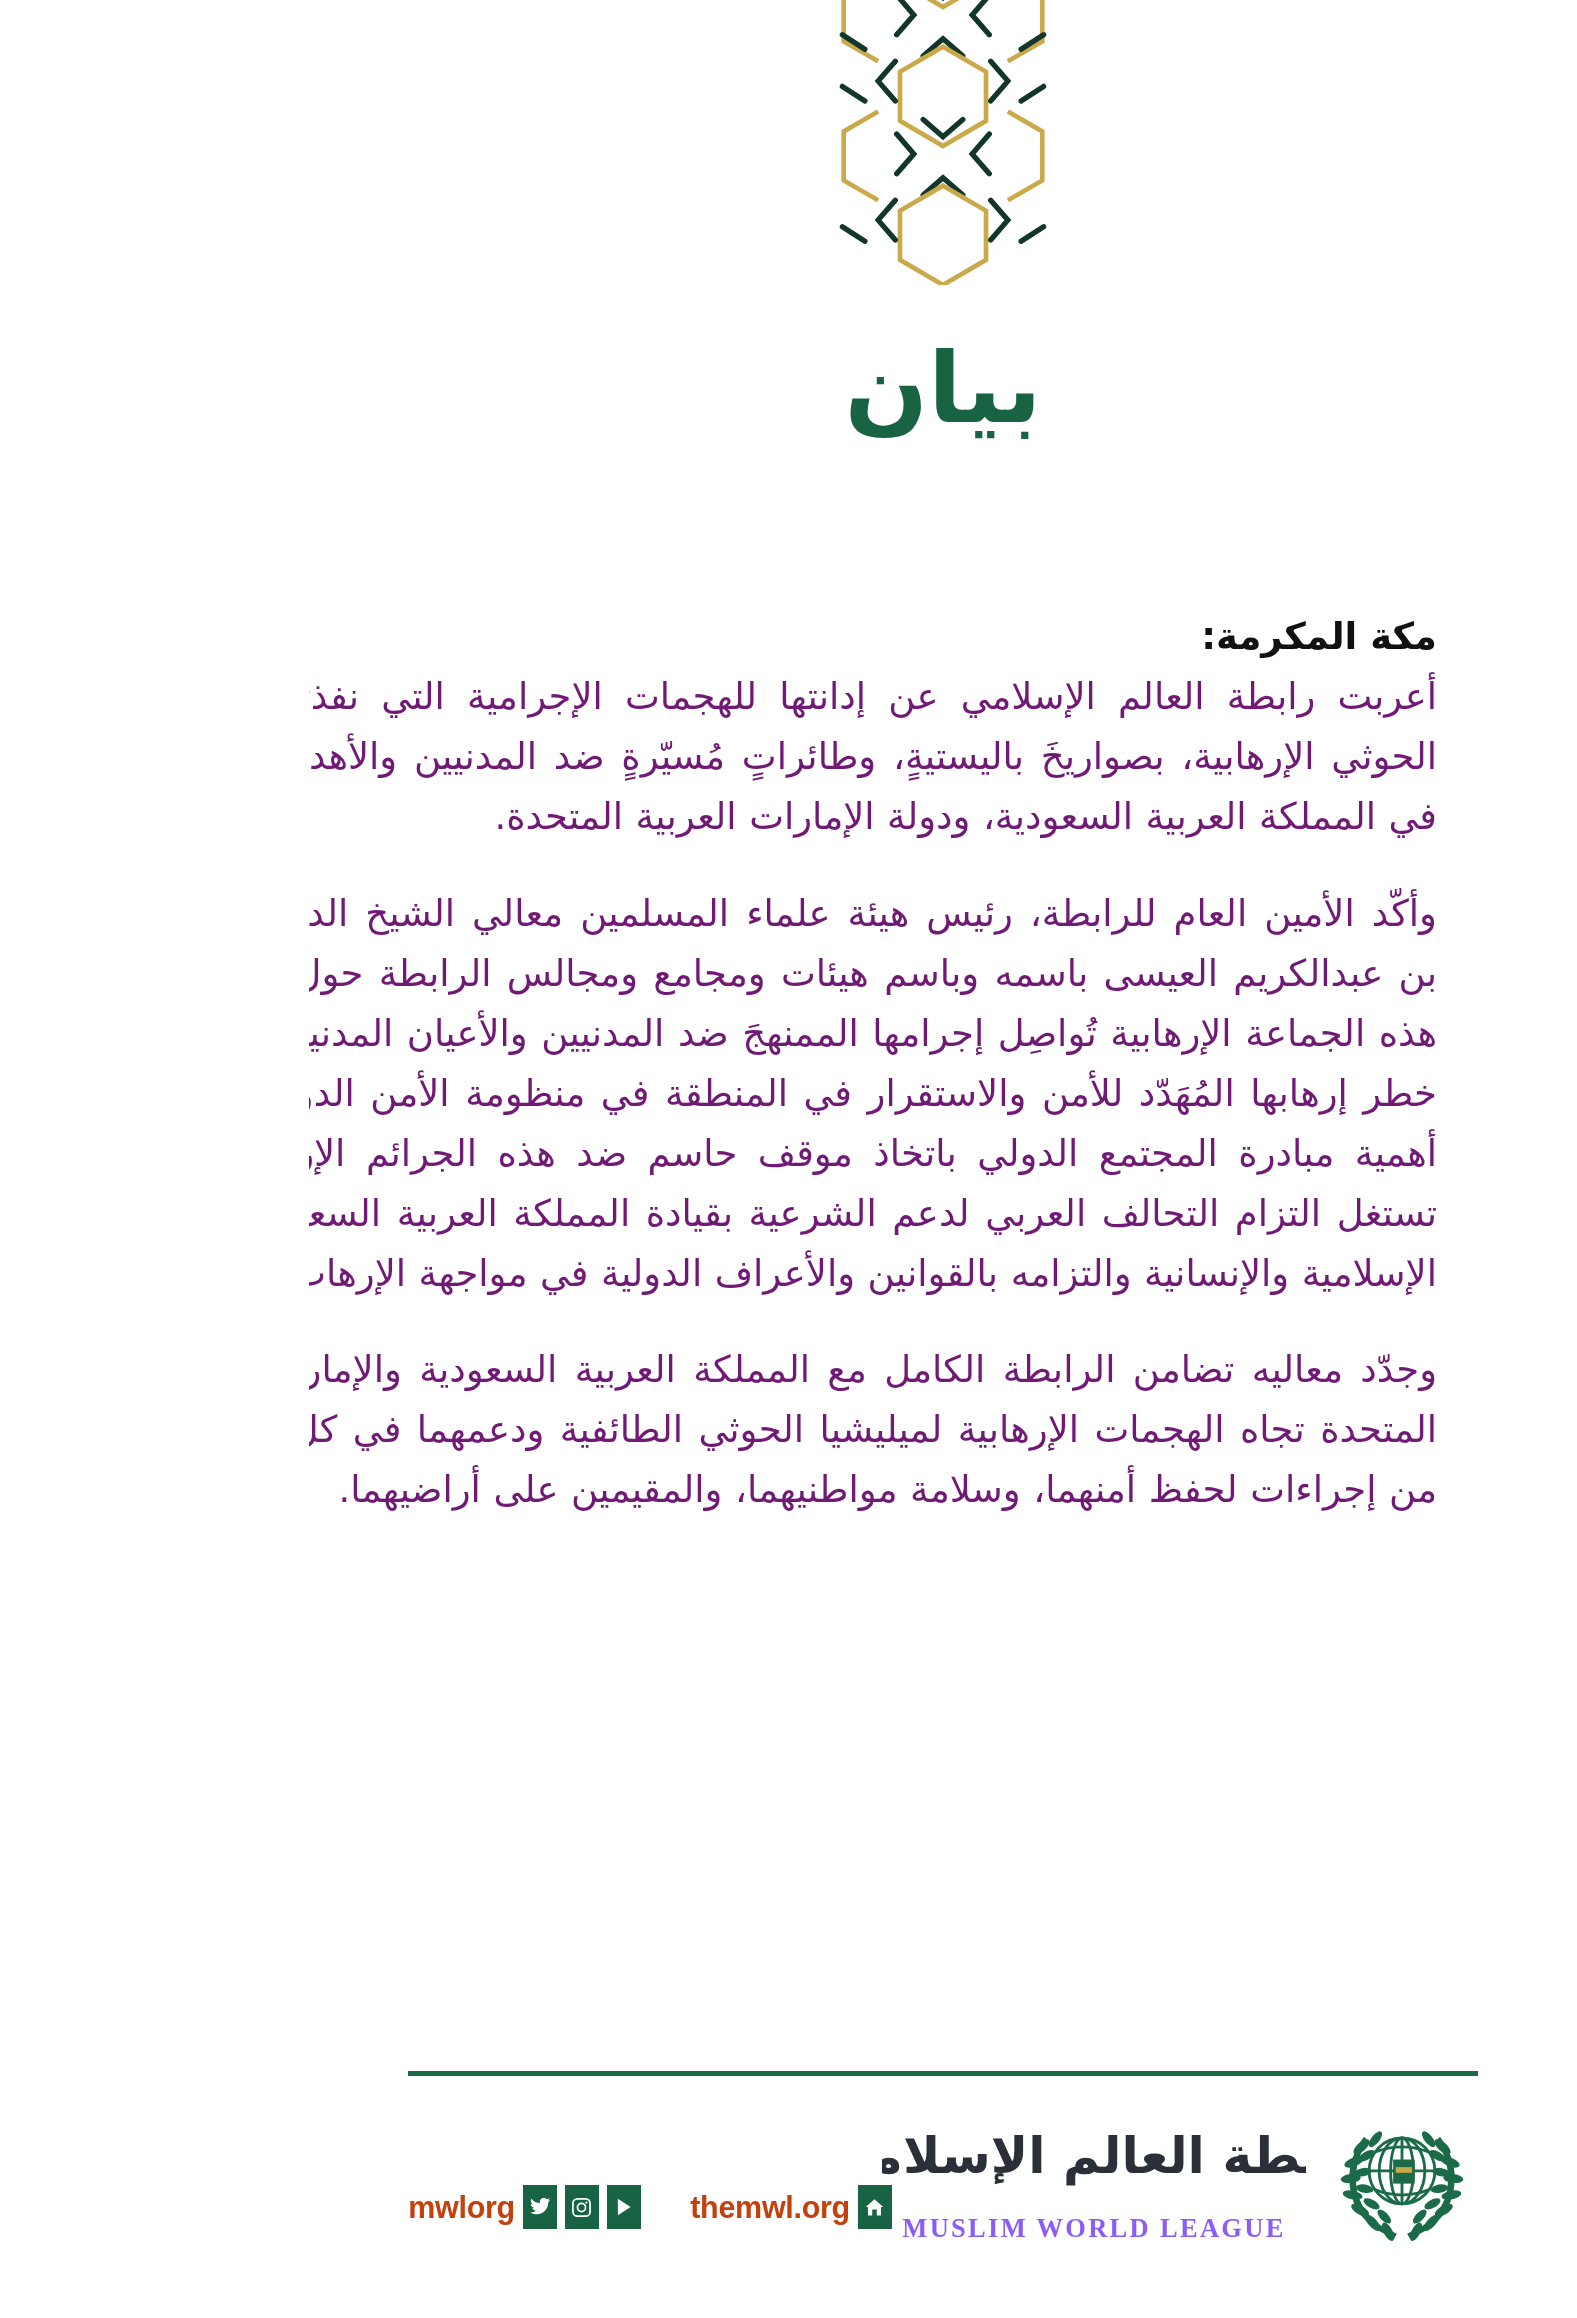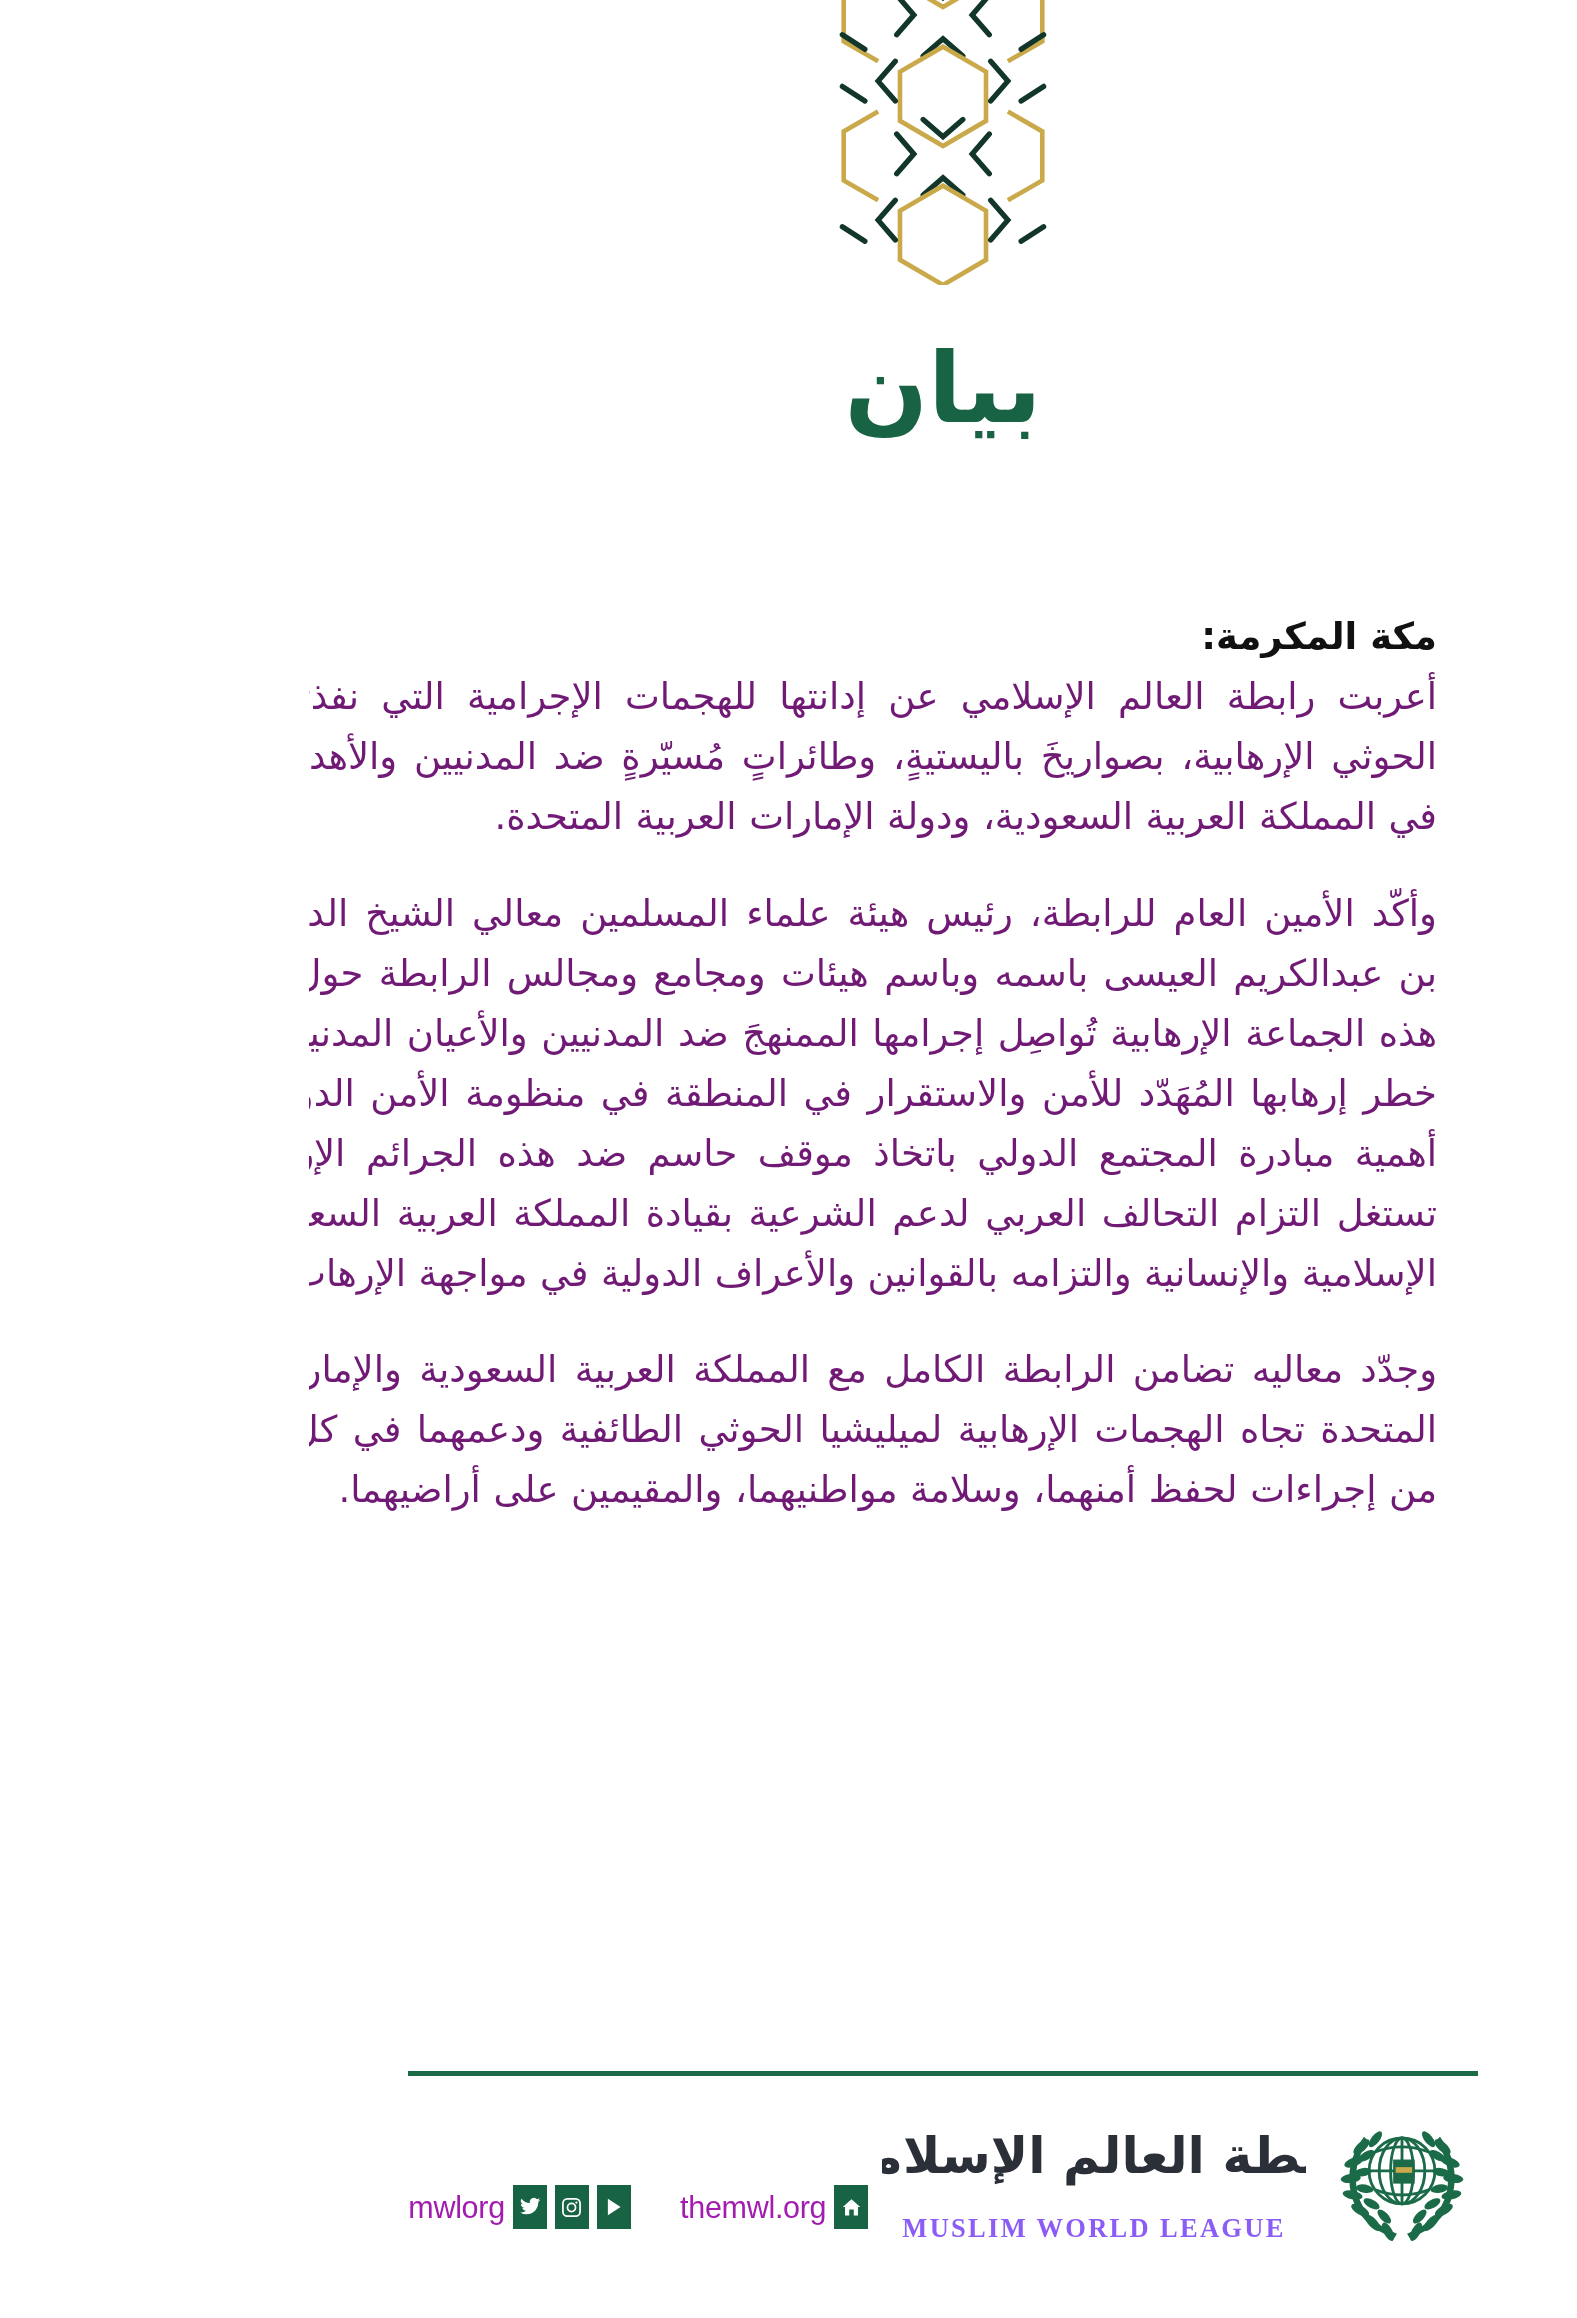--- a/index.html
+++ b/index.html
@@ -97,22 +97,22 @@
     position: absolute;
     left: 98px;
     top: 98px;
     display: flex;
     align-items: center;
     direction: ltr;
   }
   .handle {
     font-family: "Liberation Sans", sans-serif;
     font-size: 30.5px;
-    font-weight: 400;
-    color: #a21caf;
+    font-weight: 700;
+    color: #c2410c;
     letter-spacing: -0.3px;
     margin-left: 1.3px;
   }
   .icon-box {
     width: 34px;
     height: 44px;
     background: #176343;
     margin-left: 8px;
     display: flex;
     align-items: center;

